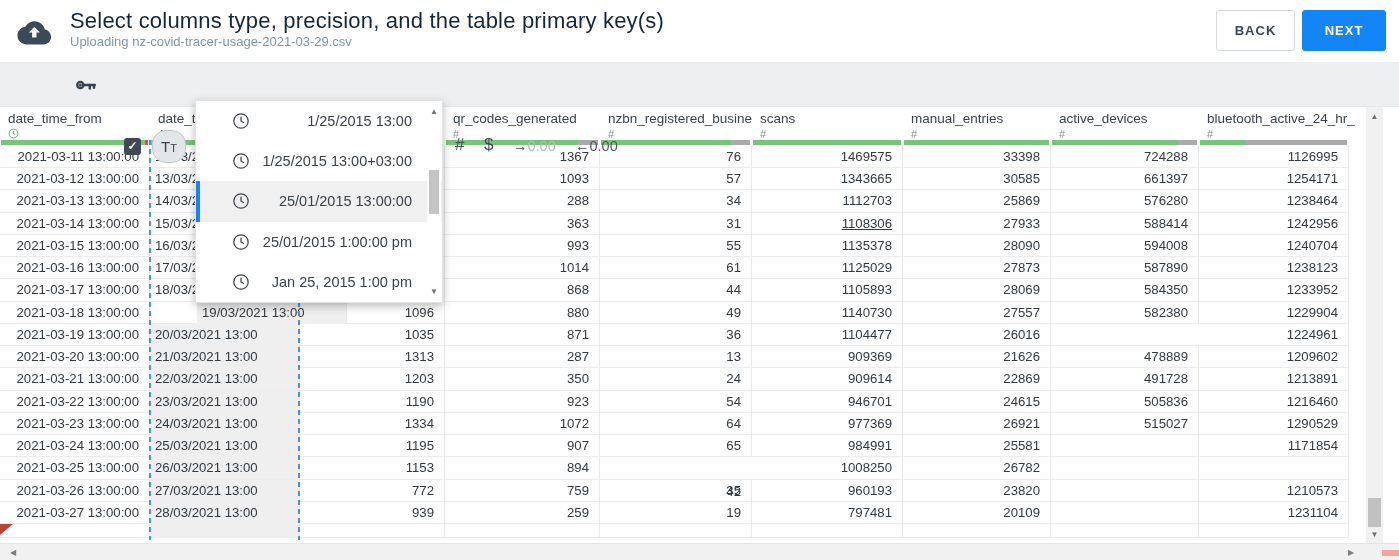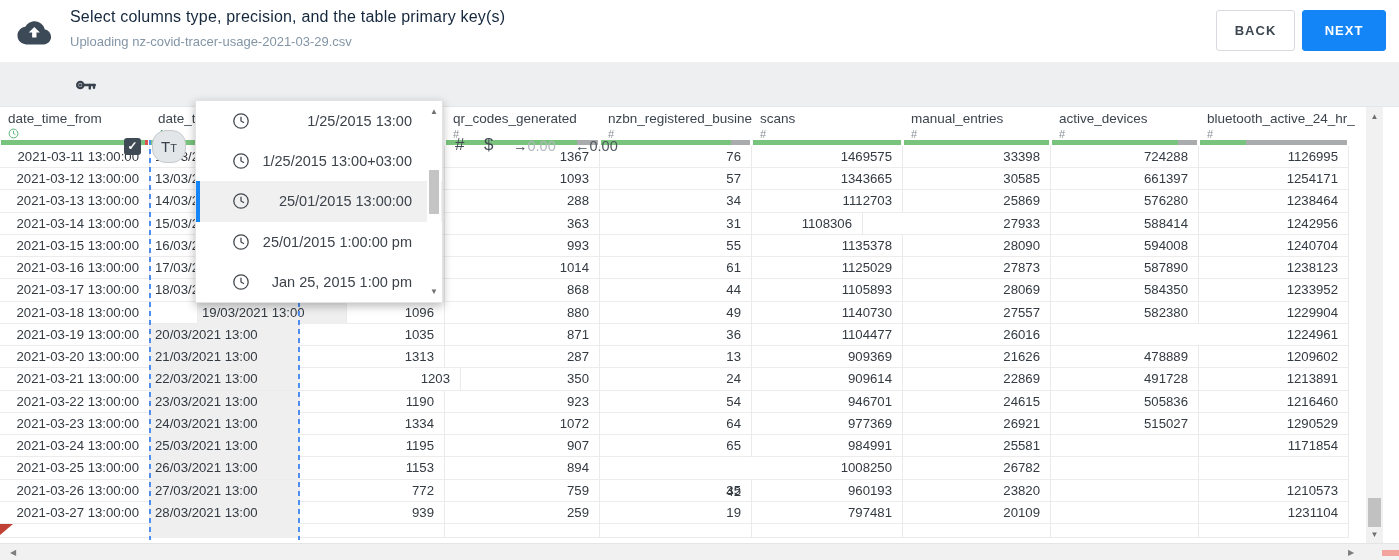--- a/index.html
+++ b/index.html
@@ -2,21 +2,21 @@
 <html><head>
 <meta charset="utf-8">
 <style>
   * { margin:0; padding:0; box-sizing:border-box; }
   html,body { width:1399px; height:560px; overflow:hidden; }
   body { font-family:"Liberation Sans", sans-serif; background:#fff; position:relative; }
 
   
   .topbar { position:absolute; left:0; top:0; width:1399px; height:62px; background:#fff; z-index:5; }
   .upload-ico { position:absolute; left:16px; top:17px; width:36px; height:31px; }
-  .page-title { position:absolute; left:70px; top:8px; font-size:16px; font-weight:500; color:#14273c; letter-spacing:.2px; }
+  .page-title { position:absolute; left:70px; top:8px; font-size:22px; font-weight:500; color:#14273c; letter-spacing:.2px; }
   .page-subtitle { position:absolute; left:70px; top:34px; font-size:13px; font-weight:500; color:#8295a6; }
   .btn { position:absolute; top:10px; height:41px; border-radius:3px; font-size:13px; font-weight:bold;
          letter-spacing:1px; text-align:center; line-height:39px; cursor:pointer; }
   .btn-back { left:1216px; width:79px; background:#fff; border:1px solid #d7dade; color:#3d4752; }
   .btn-next { left:1302px; width:84px; background:#1385f7; border:1px solid #1385f7; color:#fff; }
 
   
   .toolbar { position:absolute; left:0; top:62px; width:1399px; height:45px; background:#edeff1; border-bottom:1px solid #e4e6e8; z-index:4; }
   .key-ico { position:absolute; left:74px; top:11px; width:24px; height:24px; }
   .chkbox { position:absolute; left:124px; top:76px; width:17px; height:17px; background:#3f4a55; border-radius:3px;
@@ -228,21 +228,21 @@
         <div class="tcell al-r" style="left: 903px; width: 148px;">25869</div>
         <div class="tcell al-r" style="left: 1051px; width: 148px;">576280</div>
         <div class="tcell al-r" style="left: 1199px; width: 150px;">1238464</div>
       </div>
       <div class="trow" style="top: 105.72px;">
         <div class="tcell al-r" style="left: 0px; width: 150px;">2021-03-14 13:00:00</div>
         <div class="tcell al-l" style="left: 150px; width: 150px;">15/03/2021 13:00</div>
         <div class="tcell al-r" style="left: 300px; width: 145px;"></div>
         <div class="tcell al-r" style="left: 445px; width: 155px;">363</div>
         <div class="tcell al-r" style="left: 600px; width: 152px;">31</div>
-        <div class="tcell al-r" style="left: 712px; width: 151px;">1108306</div>
+        <div class="tcell al-r" style="left: 752px; width: 151px; text-decoration: underline;">1108306</div>
         <div class="tcell al-r" style="left: 903px; width: 148px;">27933</div>
         <div class="tcell al-r" style="left: 1051px; width: 148px;">588414</div>
         <div class="tcell al-r" style="left: 1199px; width: 150px;">1242956</div>
       </div>
       <div class="trow" style="top: 127.96px;">
         <div class="tcell al-r" style="left: 0px; width: 150px;">2021-03-15 13:00:00</div>
         <div class="tcell al-l" style="left: 150px; width: 150px;">16/03/2021 13:00</div>
         <div class="tcell al-r" style="left: 300px; width: 145px;"></div>
         <div class="tcell al-r" style="left: 445px; width: 155px;">993</div>
         <div class="tcell al-r" style="left: 600px; width: 152px;">55</div>
@@ -301,21 +301,21 @@
         <div class="tcell al-r" style="left: 445px; width: 155px;">287</div>
         <div class="tcell al-r" style="left: 600px; width: 152px;">13</div>
         <div class="tcell al-r" style="left: 752px; width: 151px;">909369</div>
         <div class="tcell al-r" style="left: 903px; width: 148px;">21626</div>
         <div class="tcell al-r" style="left: 1051px; width: 148px;">478889</div>
         <div class="tcell al-r" style="left: 1199px; width: 150px;">1209602</div>
       </div>
       <div class="trow" style="top: 261.4px;">
         <div class="tcell al-r" style="left: 0px; width: 150px;">2021-03-21 13:00:00</div>
         <div class="tcell al-l sel" style="left: 150px; width: 150px;">22/03/2021 13:00</div>
-        <div class="tcell al-r" style="left: 304px; width: 157px;">1203</div>
+        <div class="tcell al-r" style="left: 288px; width: 157px;">1203</div>
         <div class="tcell al-r" style="left: 445px; width: 155px;">350</div>
         <div class="tcell al-r" style="left: 600px; width: 152px;">24</div>
         <div class="tcell al-r" style="left: 752px; width: 151px;">909614</div>
         <div class="tcell al-r" style="left: 903px; width: 148px;">22869</div>
         <div class="tcell al-r" style="left: 1051px; width: 148px;">491728</div>
         <div class="tcell al-r" style="left: 1199px; width: 150px;">1213891</div>
       </div>
       <div class="trow" style="top: 283.64px;">
         <div class="tcell al-r" style="left: 0px; width: 150px;">2021-03-22 13:00:00</div>
         <div class="tcell al-l sel" style="left: 150px; width: 150px;">23/03/2021 13:00</div>

